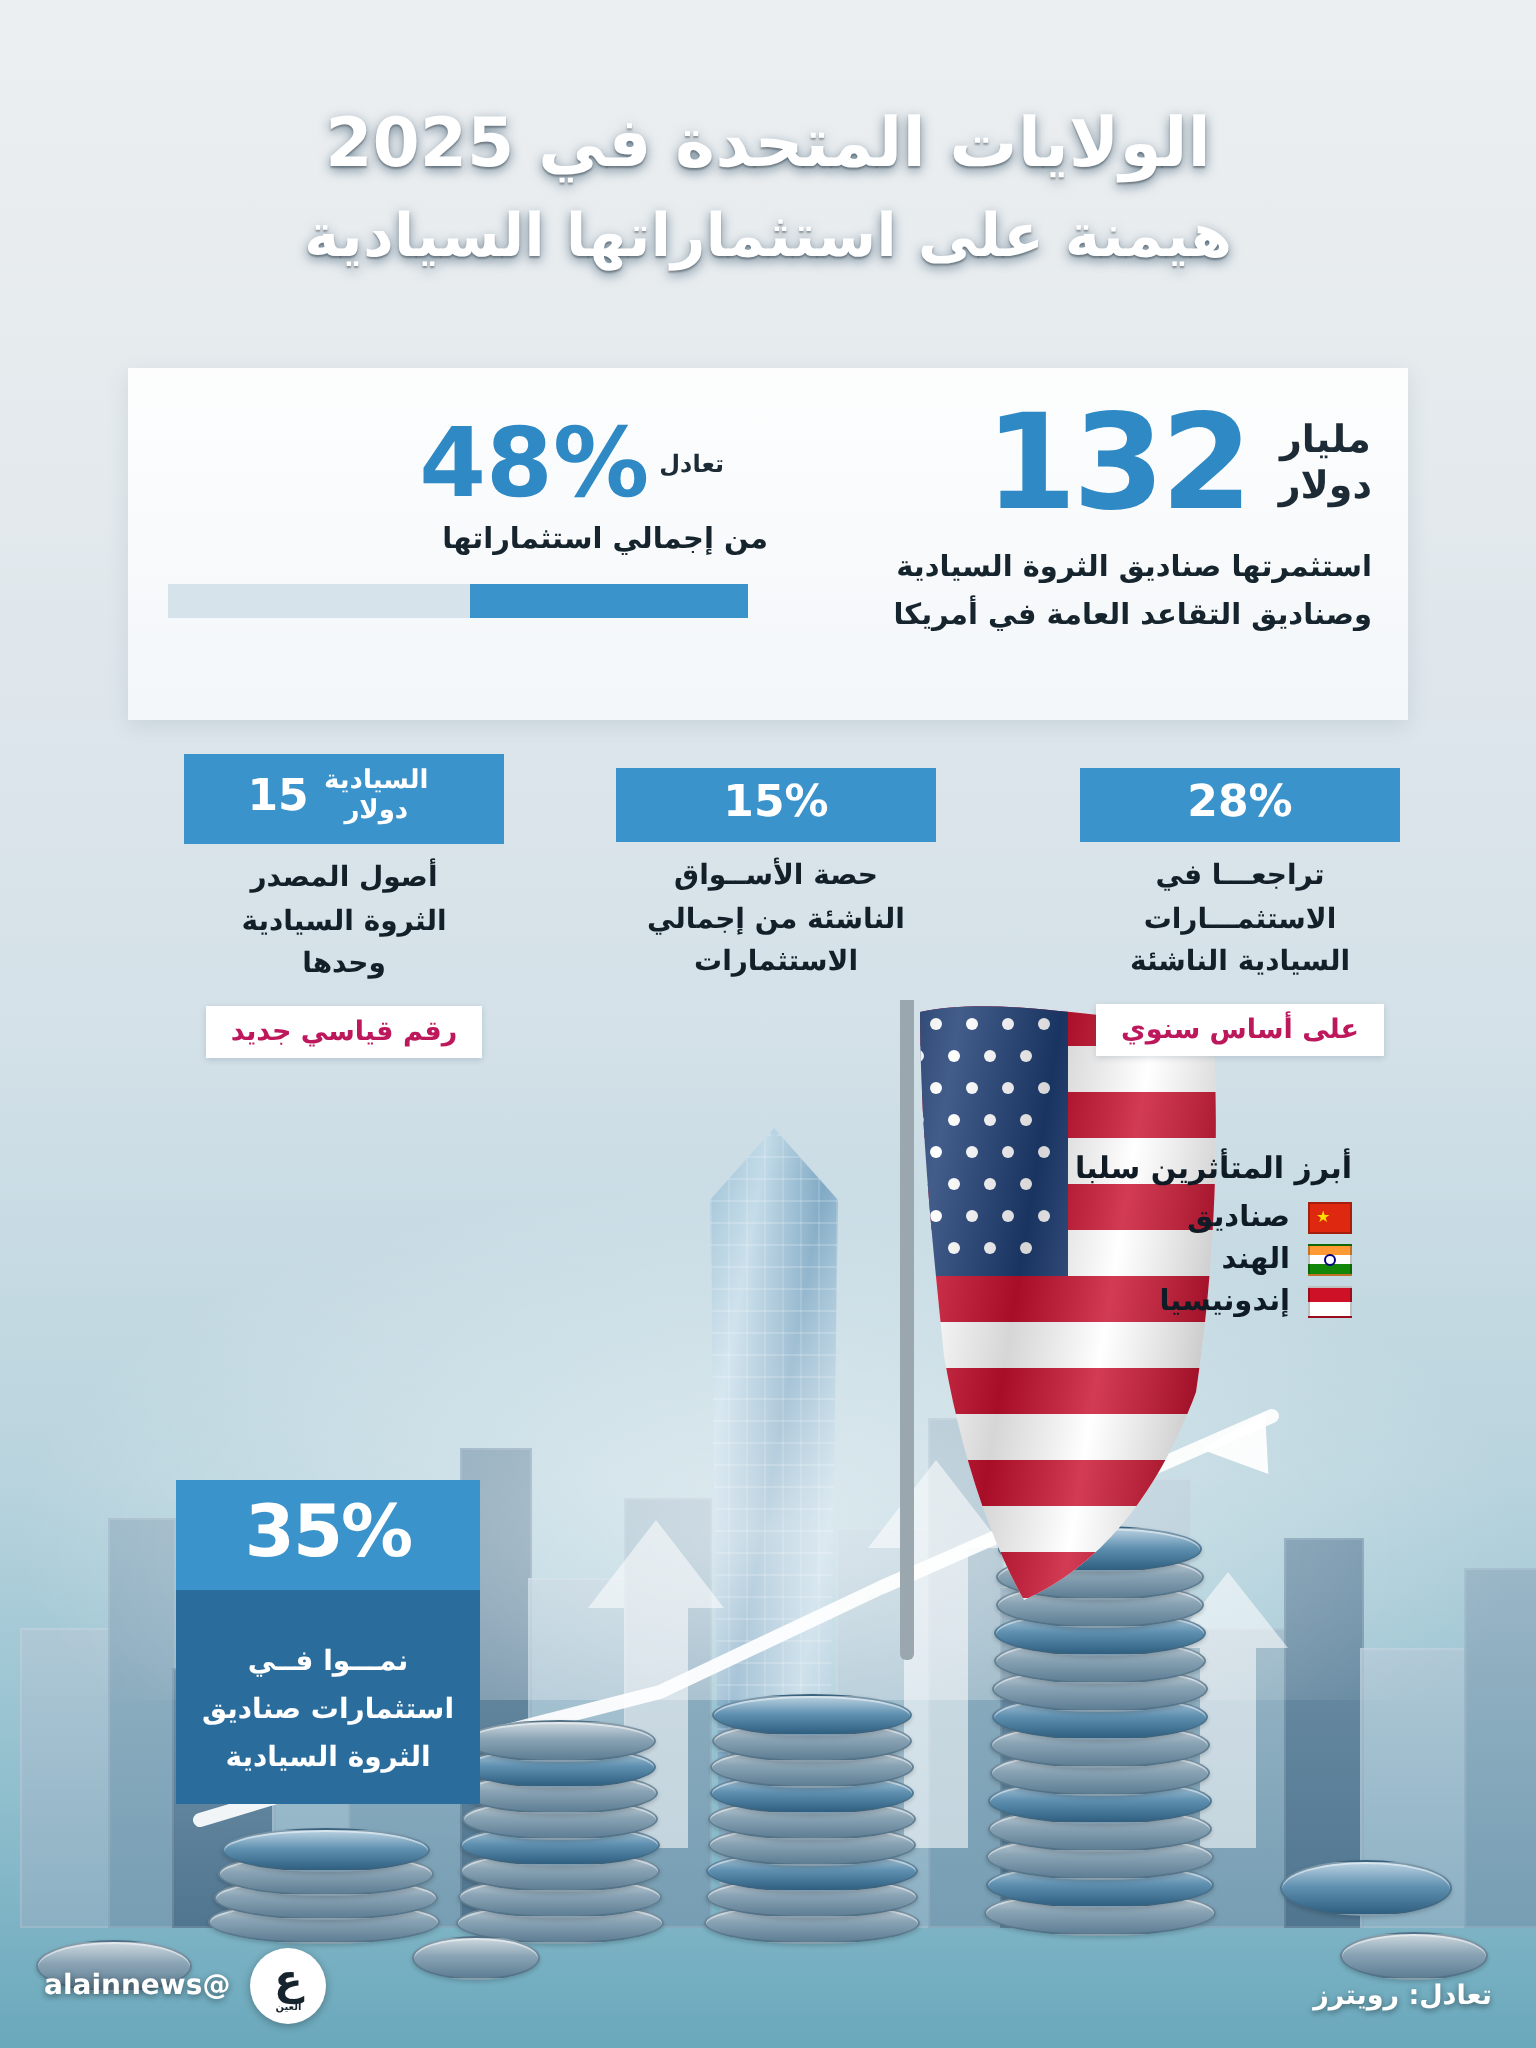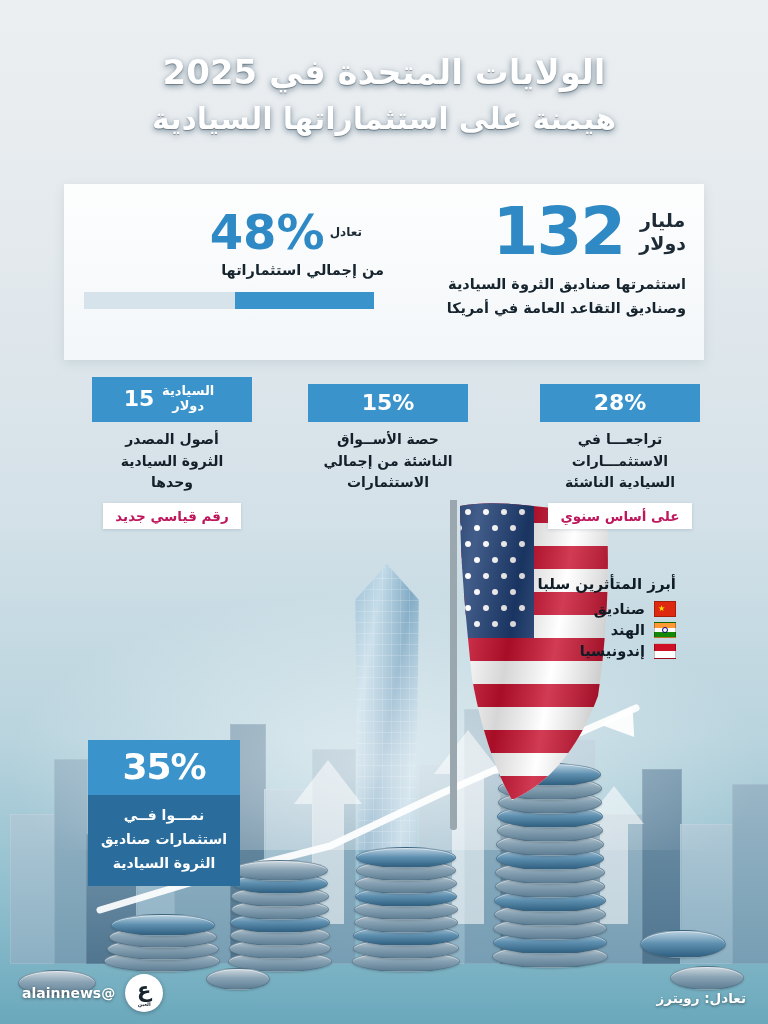--- a/index.html
+++ b/index.html
@@ -137,21 +137,21 @@
   .flag-sq { width:22px; height:16px; border:1px solid rgba(0,0,0,.25); flex:none; }
 
   
   .growth { position:absolute; left:88px; top:740px; width:152px; }
   .growth-head {
     background:#3b93cb; color:#fff; font-weight:bold; font-size:36px;
     padding:6px 10px 8px; text-align:center; letter-spacing:-1px;
   }
   .growth-body {
     background:#2a6d9c; color:#fff; font-size:14px; line-height:1.7;
-    padding:9px 10px 11px; text-align:center; font-weight:600;
+    padding:25px 10px 11px; text-align:center; font-weight:600;
   }
 
   
   .footer { position:absolute; left:0; right:0; bottom:0; height:54px; }
   .logo-wrap { position:absolute; left:22px; bottom:12px; display:flex; align-items:center; gap:10px; }
   .logo-circle {
     width:38px; height:38px; border-radius:50%;
     background:#ffffff; color:#16242e;
     display:flex; align-items:center; justify-content:center;
     font-size:22px; font-weight:bold; box-shadow:0 1px 4px rgba(0,0,0,.3);

